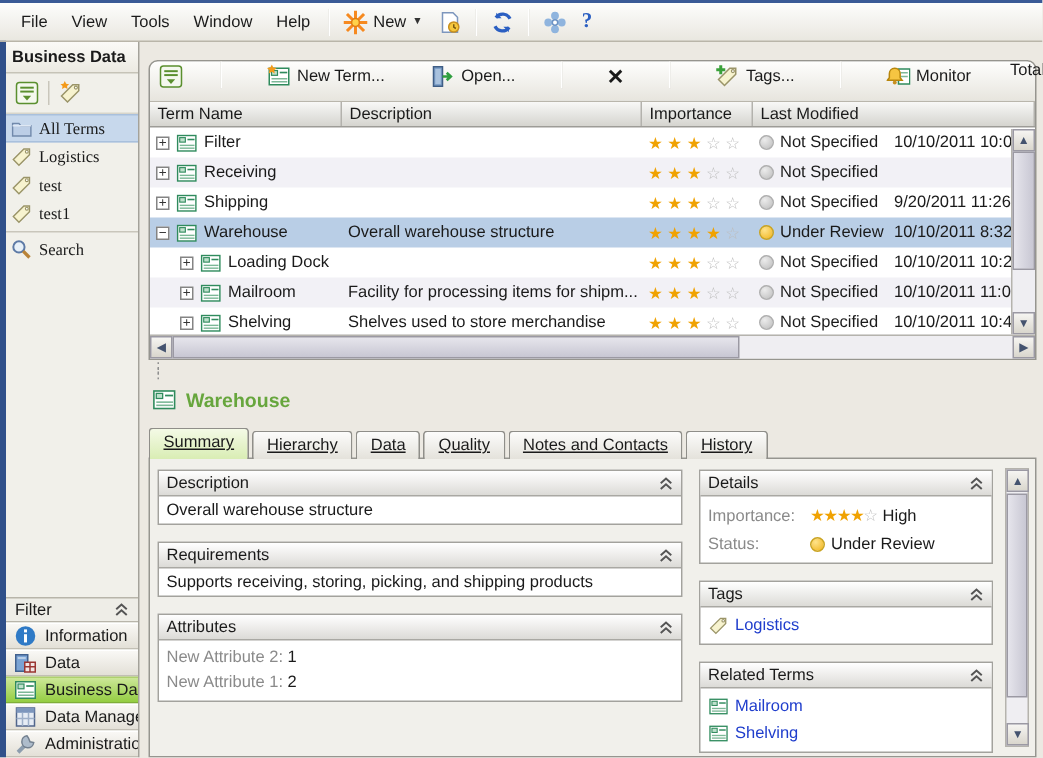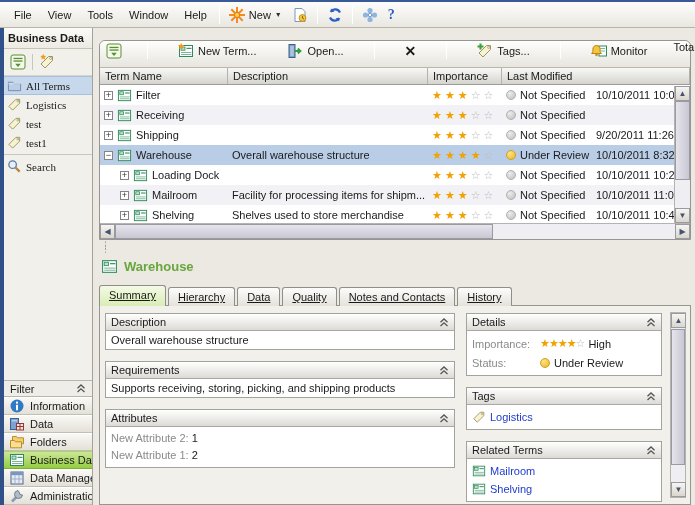--- a/index.html
+++ b/index.html
@@ -291,26 +291,20 @@
         <svg class="ic" width="16" height="16">
             <use xlink:href="#i-info" href="#i-info"></use>
           </svg>
         <span>Information</span>
       </div>
       <div class="nav-btn">
         <svg class="ic" width="16" height="16">
             <use xlink:href="#i-data" href="#i-data"></use>
           </svg>
         <span>Data</span>
-      </div>
-      <div class="nav-btn">
-        <svg class="ic" width="16" height="16">
-            <use xlink:href="#i-folders" href="#i-folders"></use>
-          </svg>
-        <span>Folders</span>
       </div>
       <div class="nav-btn active">
         <svg class="ic" width="16" height="16">
             <use xlink:href="#i-term" href="#i-term"></use>
           </svg>
         <span>Business Data</span>
       </div>
       <div class="nav-btn">
         <svg class="ic" width="16" height="16">
             <use xlink:href="#i-datamgmt" href="#i-datamgmt"></use>

